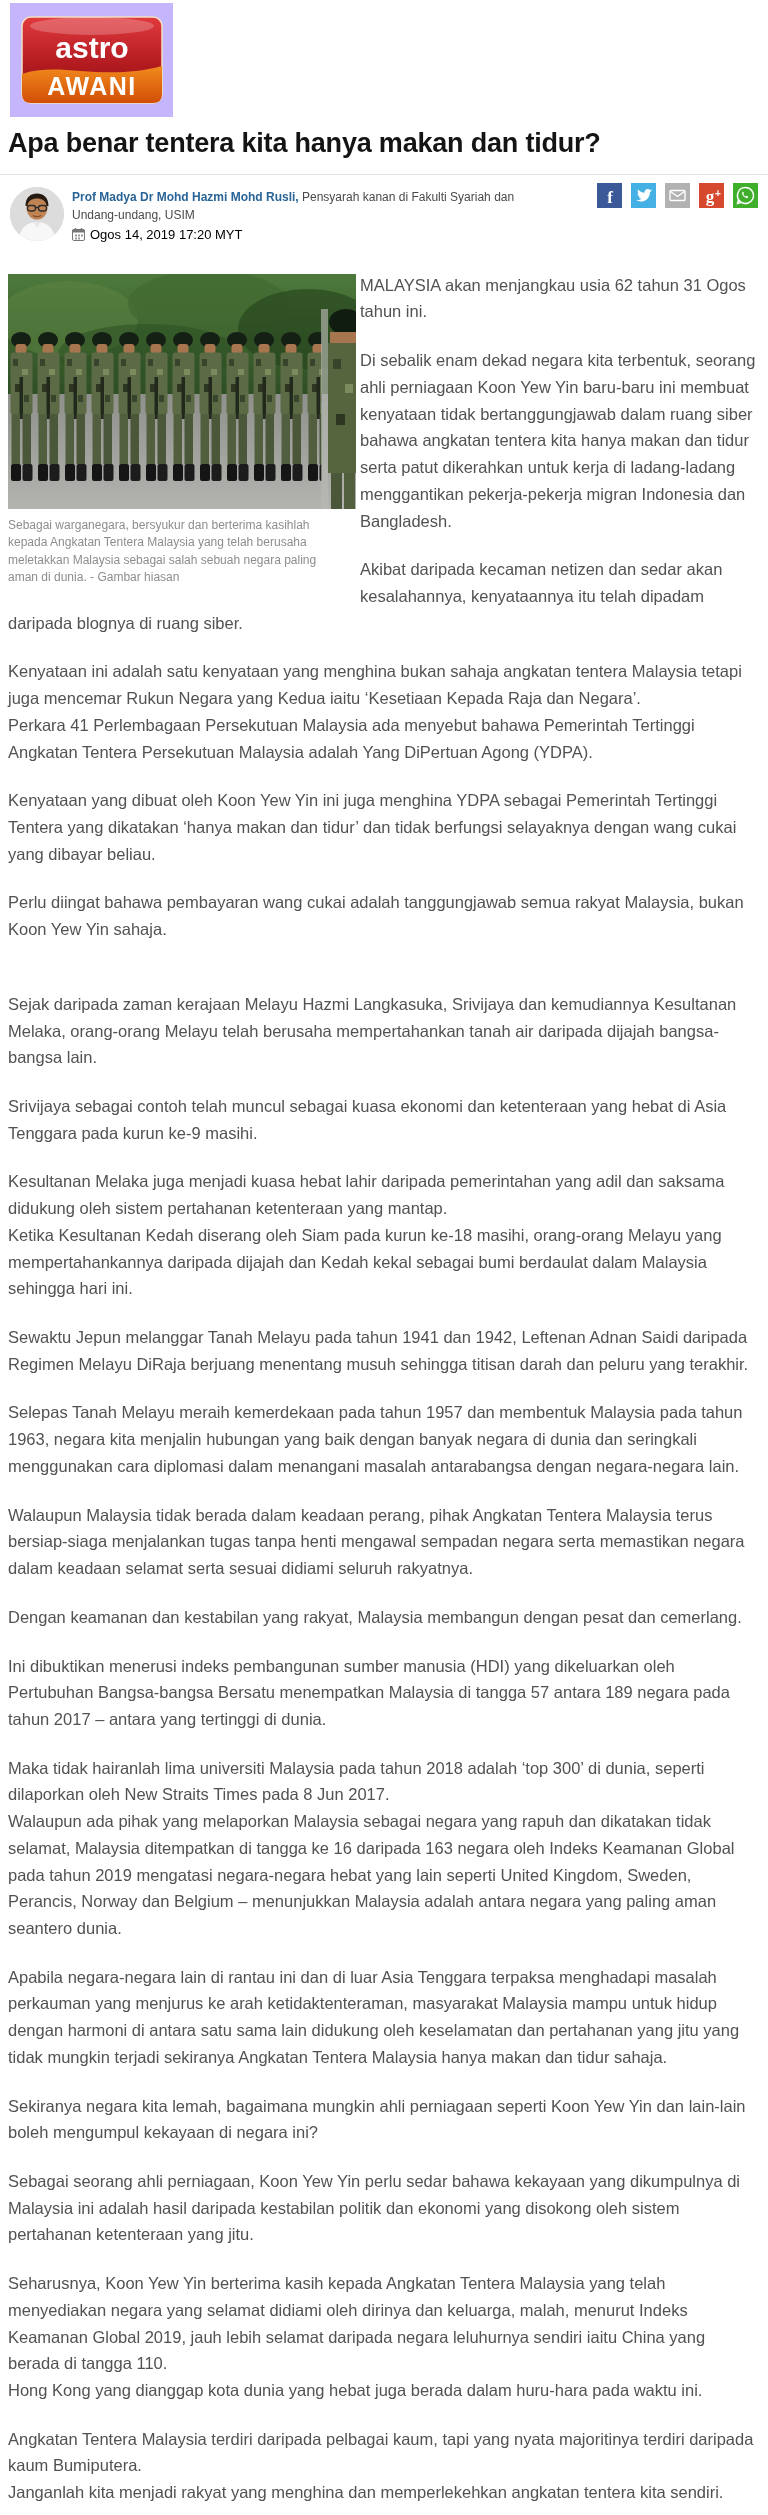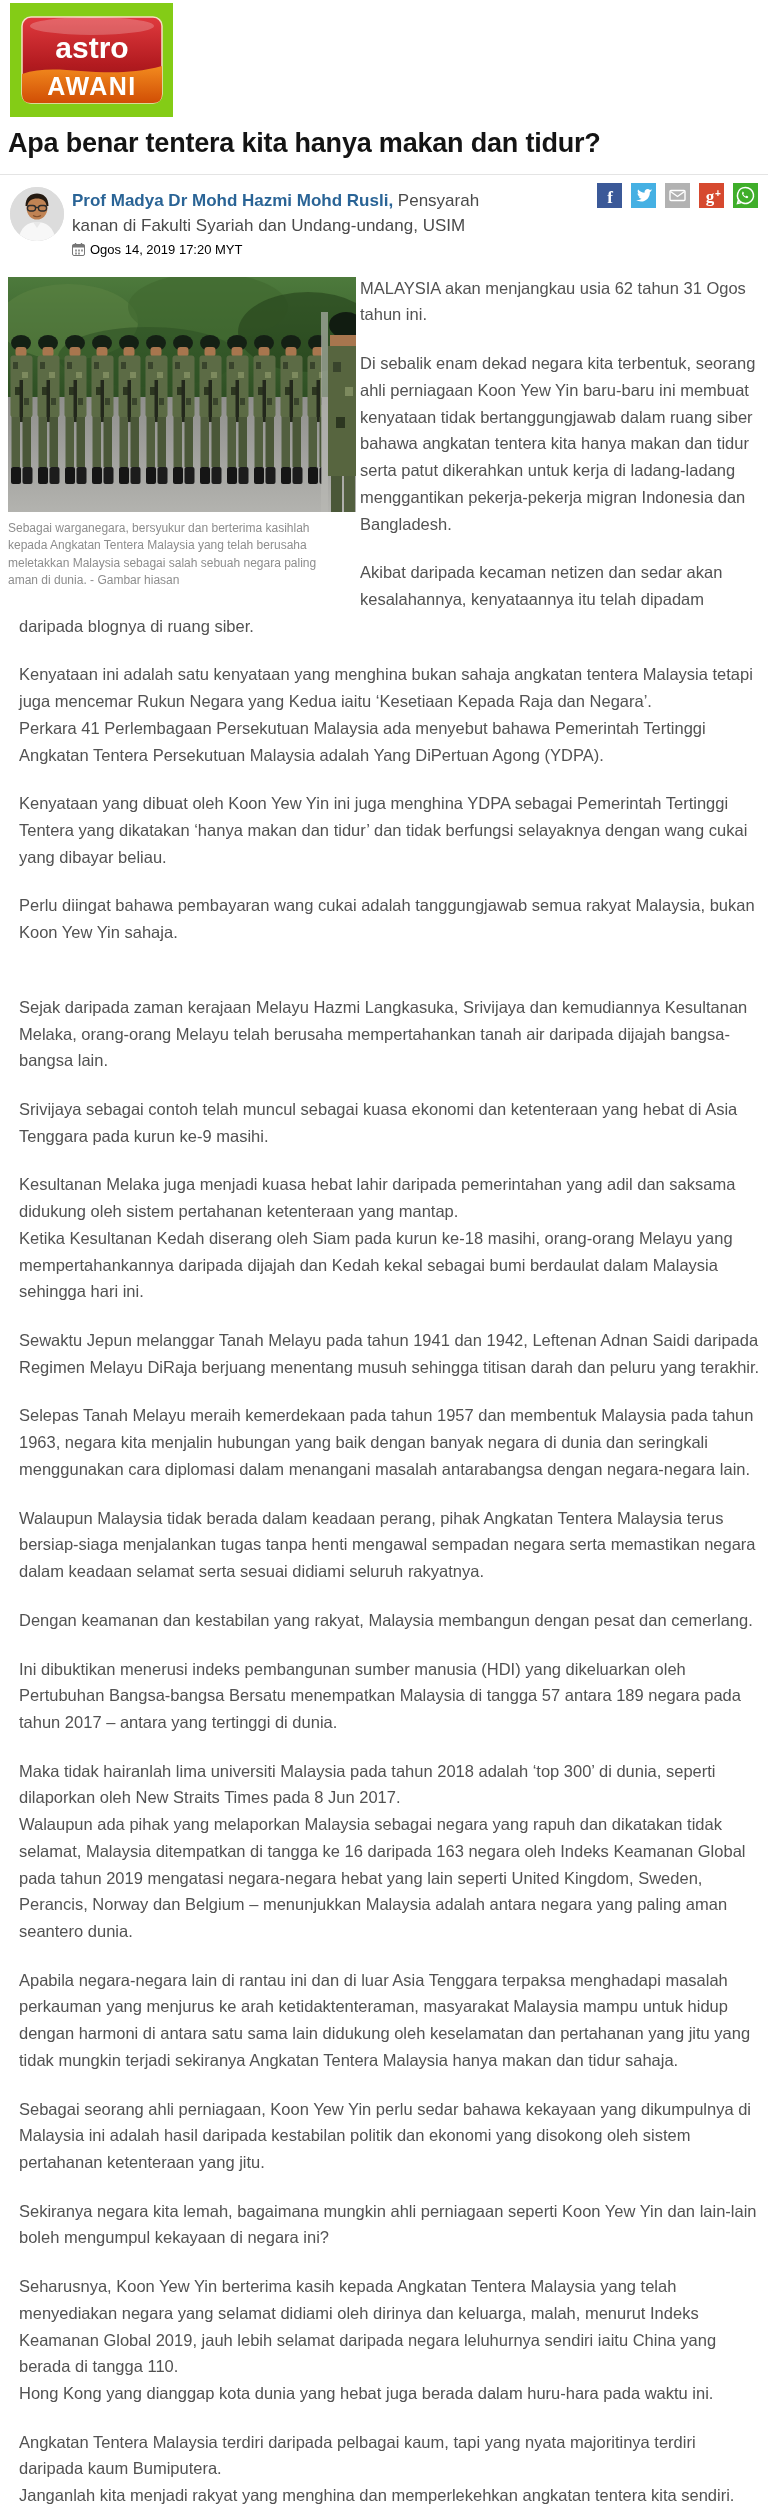--- a/index.html
+++ b/index.html
@@ -30,21 +30,21 @@
   .rule{border:0;border-top:1px solid #e4e4e4;margin:0;}
 
   
   .byline{position:relative;padding:13px 10px 12px 10px;min-height:66px;}
   .avatar{
     position:absolute;left:10px;top:12px;
     width:54px;height:54px;border-radius:50%;overflow:hidden;background:#ddd;
   }
   .byline-text{
     margin-left:62px;max-width:452px;
-    font-size:17px;line-height:1.5;color:#4a4a4a;
+    font-size:12px;line-height:1.5;color:#4a4a4a;
   }
   .author-name{font-weight:bold;color:#2a6496;cursor:pointer;}
   .byline-date{
     margin-left:62px;margin-top:3px;
     font-size:13px;color:#000000;
     display:flex;align-items:center;gap:5px;
   }
   .share-row{
     position:absolute;right:10px;top:8px;
     display:flex;gap:9px;
@@ -58,30 +58,30 @@
   
   .article-body{padding:6px 8px 0 8px;font-size:16.5px;line-height:1.62;color:#525252;}
   .article-body::after{content:"";display:block;clear:both;}
   figure.article-figure{
     float:left;margin:2px 26px 10px 0;padding:0;width:326px;
   }
   figure.article-figure svg{display:block;width:348px;height:235px;}
   figcaption.caption{
     margin-top:8px;font-size:12px;line-height:1.45;color:#8d8d8d;
   }
-  .article-body p{margin:0 0 22px 0;white-space:pre-line;padding-left:11px;}
+  .article-body p{margin:0 0 22px 0;white-space:pre-line;}
   .article-body p.gap-before{margin-top:48px;}
 </style>
 </head>
 <body>
 
 <div class="page">
 
   <div class="site-header">
-    <div class="logo-box" style="background: #84cc16;">
+    <div class="logo-box" style="background: #c4b5fd;">
       <svg width="142" height="88" viewBox="0 0 142 88">
         <defs>
           <linearGradient id="gTop" x1="0" y1="0" x2="0" y2="1">
             <stop offset="0" stop-color="#e03a3e"></stop>
               <stop offset="0.55" stop-color="#b31b20"></stop>
               <stop offset="1" stop-color="#871013"></stop>
           </linearGradient>
           <linearGradient id="gBot" x1="0" y1="0" x2="0" y2="1">
             <stop offset="0" stop-color="#f28a1e"></stop>
               <stop offset="1" stop-color="#d14e05"></stop>
@@ -241,23 +241,23 @@
 
         <p>Dengan keamanan dan kestabilan yang rakyat, Malaysia membangun dengan pesat dan cemerlang.</p>
 
         <p>Ini dibuktikan menerusi indeks pembangunan sumber manusia (HDI) yang dikeluarkan oleh Pertubuhan Bangsa-bangsa Bersatu menempatkan Malaysia di tangga 57 antara 189 negara pada tahun 2017 – antara yang tertinggi di dunia.</p>
 
         <p>Maka tidak hairanlah lima universiti Malaysia pada tahun 2018 adalah ‘top 300’ di dunia, seperti dilaporkan oleh New Straits Times pada 8 Jun 2017.
 Walaupun ada pihak yang melaporkan Malaysia sebagai negara yang rapuh dan dikatakan tidak selamat, Malaysia ditempatkan di tangga ke 16 daripada 163 negara oleh Indeks Keamanan Global pada tahun 2019 mengatasi negara-negara hebat yang lain seperti United Kingdom, Sweden, Perancis, Norway dan Belgium – menunjukkan Malaysia adalah antara negara yang paling aman seantero dunia.</p>
 
         <p>Apabila negara-negara lain di rantau ini dan di luar Asia Tenggara terpaksa menghadapi masalah perkauman yang menjurus ke arah ketidaktenteraman, masyarakat Malaysia mampu untuk hidup dengan harmoni di antara satu sama lain didukung oleh keselamatan dan pertahanan yang jitu yang tidak mungkin terjadi sekiranya Angkatan Tentera Malaysia hanya makan dan tidur sahaja.</p>
 
+        <p>Sekiranya negara kita lemah, bagaimana mungkin ahli perniagaan seperti Koon Yew Yin dan lain-lain boleh mengumpul kekayaan di negara ini?</p>
+
         <p>Sebagai seorang ahli perniagaan, Koon Yew Yin perlu sedar bahawa kekayaan yang dikumpulnya di Malaysia ini adalah hasil daripada kestabilan politik dan ekonomi yang disokong oleh sistem pertahanan ketenteraan yang jitu.</p>
-
-        <p>Sekiranya negara kita lemah, bagaimana mungkin ahli perniagaan seperti Koon Yew Yin dan lain-lain boleh mengumpul kekayaan di negara ini?</p>
 
         <p>Seharusnya, Koon Yew Yin berterima kasih kepada Angkatan Tentera Malaysia yang telah menyediakan negara yang selamat didiami oleh dirinya dan keluarga, malah, menurut Indeks Keamanan Global 2019, jauh lebih selamat daripada negara leluhurnya sendiri iaitu China yang berada di tangga 110.
 Hong Kong yang dianggap kota dunia yang hebat juga berada dalam huru-hara pada waktu ini.</p>
 
         <p>Angkatan Tentera Malaysia terdiri daripada pelbagai kaum, tapi yang nyata majoritinya terdiri daripada kaum Bumiputera.
 Janganlah kita menjadi rakyat yang menghina dan memperlekehkan angkatan tentera kita sendiri.</p>
 
       </div>
   </div>
 

